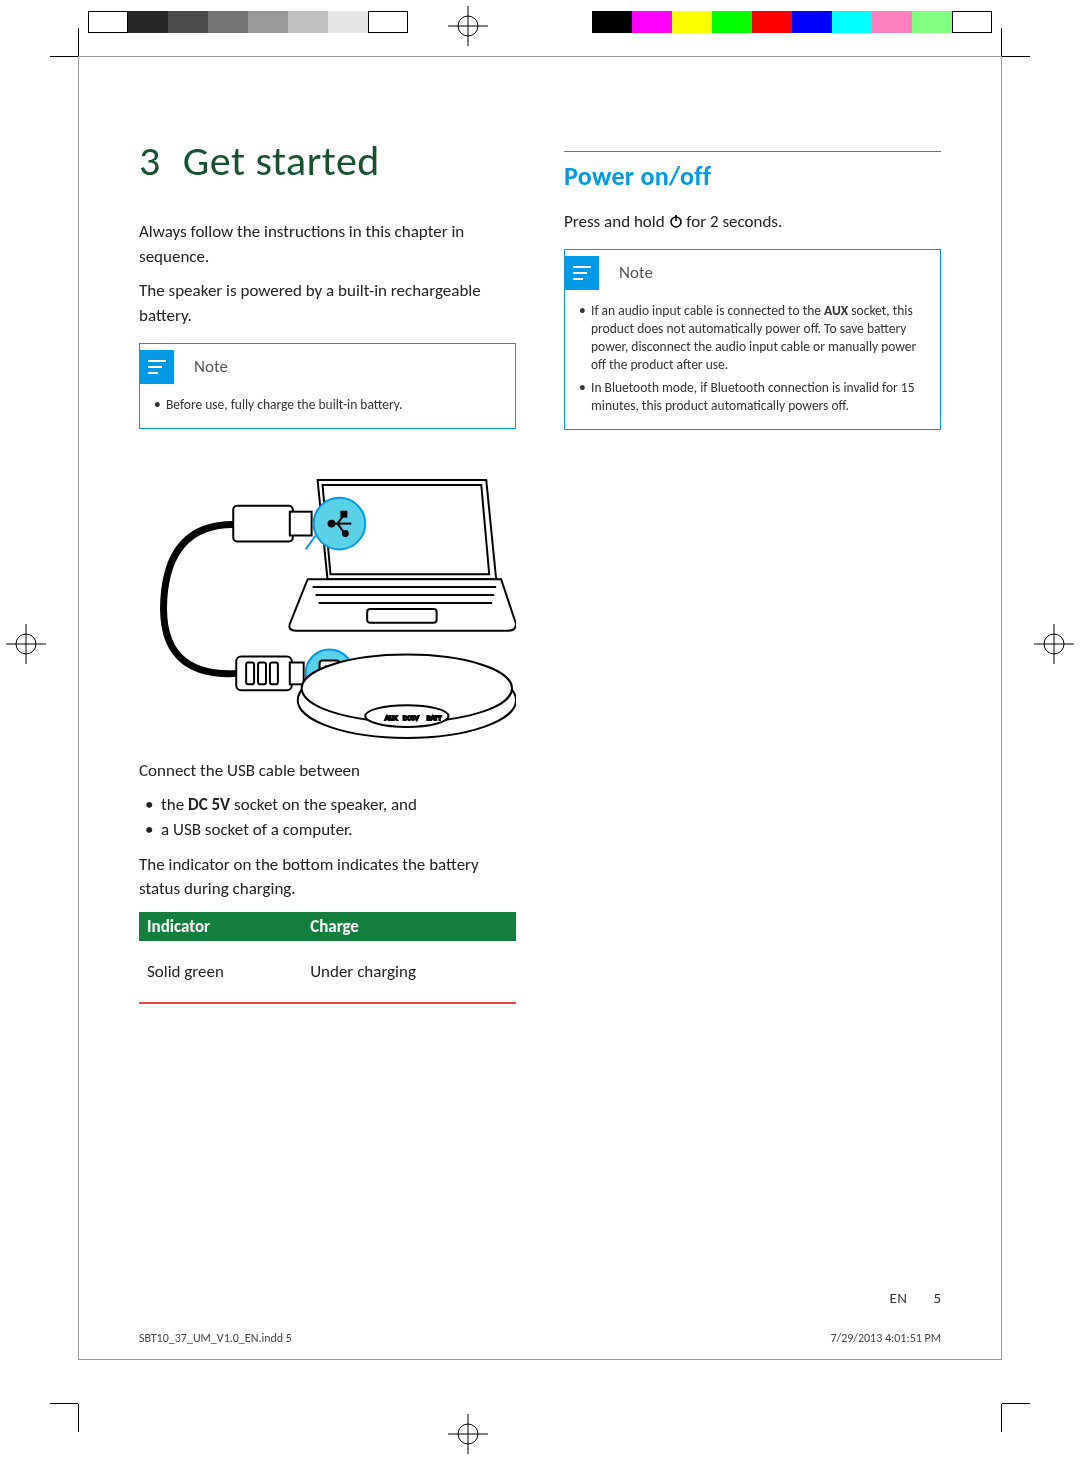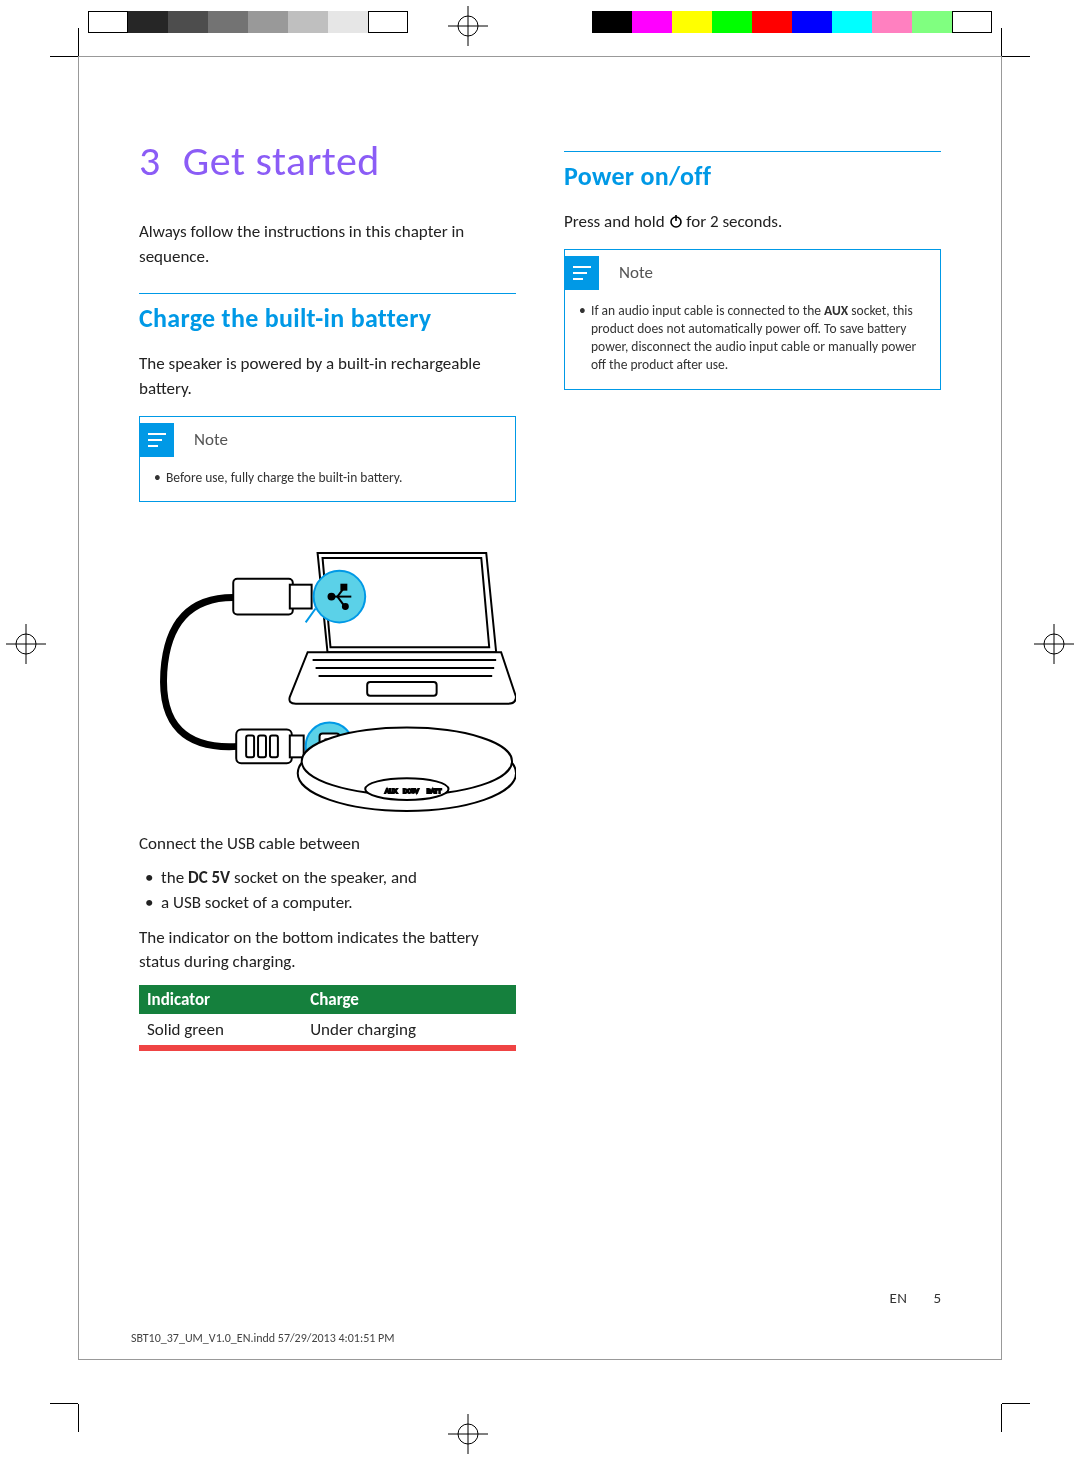--- a/index.html
+++ b/index.html
@@ -53,21 +53,21 @@
   .cm-bl::before{width:1px;height:28px;left:28px;bottom:0;} .cm-bl::after{width:28px;height:1px;left:0;bottom:28px;}
   .cm-br::before{width:1px;height:28px;right:28px;bottom:0;} .cm-br::after{width:28px;height:1px;right:0;bottom:28px;}
   
   .target { position:absolute; width:40px; height:40px; }
   .target svg { width:100%; height:100%; }
   .t-top{left:448px; top:6px;} .t-bottom{left:448px; bottom:6px;}
   .t-left{left:6px; top:624px;} .t-right{right:6px; top:624px;}
   
   .cols { display:flex; gap:48px; }
   .col { flex:1; min-width:0; }
-  h1 { font-size:42px; font-weight:400; color:#8b5cf6; margin-bottom:34px; letter-spacing:.5px;}
+  h1 { font-size:42px; font-weight:400; color:#14532d; margin-bottom:34px; letter-spacing:.5px;}
   h1 .num { margin-right:22px; }
   h2 { font-size:26px; font-weight:700; color:#0099e6; border-top:1.5px solid #0099e6; padding-top:8px; margin:24px 0 18px 0; letter-spacing:.3px;}
   p { font-size:17px; line-height:1.45; margin-bottom:10px; font-weight:300; }
   .body-list { list-style:none; padding-left:0; margin-bottom:10px; }
   .body-list li { font-size:17px; line-height:1.45; padding-left:22px; position:relative; font-weight:300;}
   .body-list li::before { content:"•"; position:absolute; left:6px; }
   strong { font-weight:600; }
   .subhead { font-weight:600; font-size:17px; margin-top:6px; }
   
   .note-box { border:1px solid #0099e6; margin:14px 0 20px 0; }
@@ -78,27 +78,27 @@
   .note-title { font-size:17px; color:#555; font-weight:400; }
   .note-body { padding:6px 12px 10px 12px; }
   .note-body ul { list-style:none; }
   .note-body li { font-size:13.5px; line-height:1.35; padding-left:14px; position:relative; color:#333; margin-bottom:4px;}
   .note-body li::before{content:"•"; position:absolute; left:2px;}
   
   .illus { width:100%; height:300px; margin:16px 0 10px 0; position:relative; }
   
   table { width:100%; border-collapse:collapse; font-size:17px; margin-top:8px; }
   thead th { background:#15803d; color:#fff; text-align:left; font-weight:700; padding:4px 8px; }
-  tbody td { padding:5px 8px; border-bottom:6px solid #ef4444; vertical-align:top; font-weight:300;}
+  tbody td { padding:20px 8px; border-bottom:2px solid #ef4444; vertical-align:top; font-weight:300;}
   
   .power-icon { display:inline-block; width:14px; height:14px; vertical-align:-1px; }
   
   .page-footer { position:absolute; bottom:52px; right:60px; font-size:15px; color:#333; }
   .page-footer .lang{margin-right:26px; letter-spacing:.5px;}
-  .imprint { position:absolute; bottom:14px; left:52px; right:60px; display:flex; justify-content:flex-start; font-size:12px; color:#444; }
+  .imprint { position:absolute; bottom:14px; left:60px; right:60px; display:flex; justify-content:space-between; font-size:12px; color:#444; }
 </style>
 </head>
 <body>
 
 <div class="colorbar left cb-left">
     <span></span>
     <span></span>
     <span></span>
     <span></span>
     <span></span>
@@ -147,21 +147,20 @@
 
   <div class="cols">
 
     <div class="col">
       <h1>
         <span class="num">3</span><span>Get started</span>
       </h1>
 
       <p>Always follow the instructions in this chapter in sequence.</p>
 
-      <h2>Charge the built-in battery</h2>
       <p>The speaker is powered by a built-in rechargeable battery.</p>
 
       <div class="note-box">
         <div class="note-head">
           <div class="note-icon">
               <span></span>
               <span></span>
               <span></span>
             </div>
           <div class="note-title">Note</div>
@@ -275,20 +274,21 @@
           <div class="note-icon">
               <span></span>
               <span></span>
               <span></span>
             </div>
           <div class="note-title">Note</div>
         </div>
         <div class="note-body">
           <ul>
               <li>If an audio input cable is connected to the <strong>AUX</strong> socket, this product does not automatically power off. To save battery power, disconnect the audio input cable or manually power off the product after use.</li>
+              <li>In Bluetooth mode, if Bluetooth connection is invalid for 15 minutes, this product automatically powers off.</li>
             </ul>
         </div>
       </div>
     </div>
   </div>
 
   <div class="page-footer">
     <span class="lang">EN</span><span>5</span>
   </div>
 

